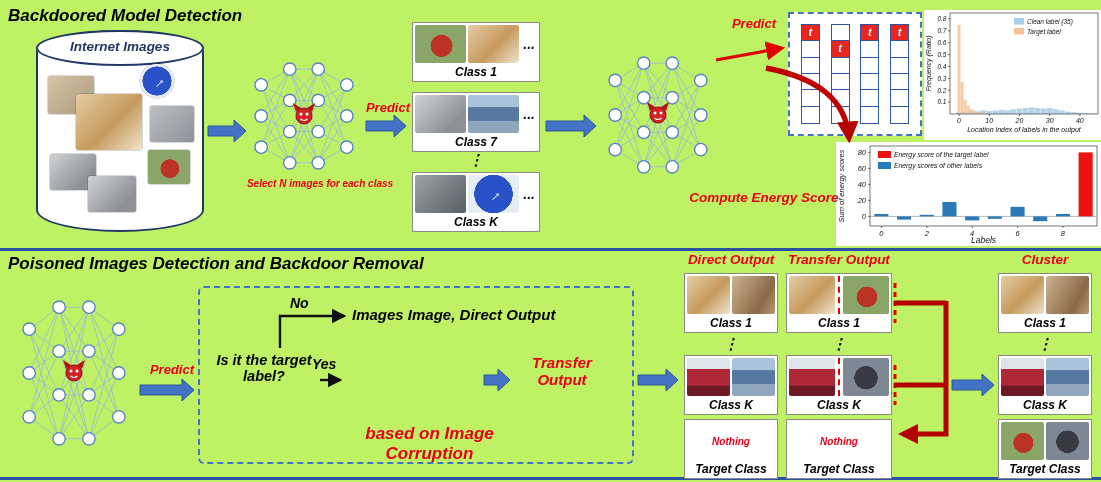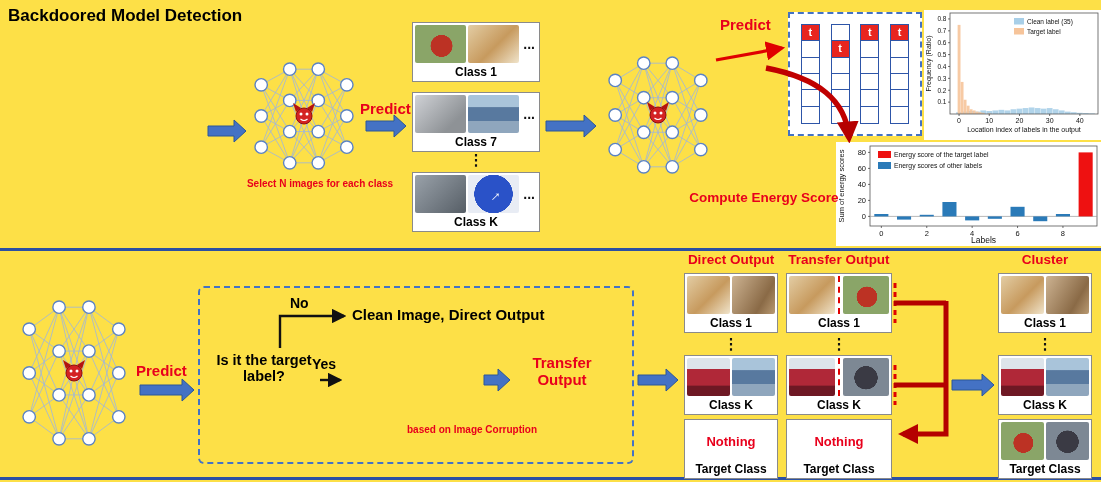--- a/index.html
+++ b/index.html
@@ -1,18 +1,18 @@
 <!DOCTYPE html>
 <html><head>
 <meta charset="utf-8">
 <style>
   * { box-sizing: border-box; }
   body { margin:0; background:#fff; }
-  #canvas { position:relative; width:1101px; height:482px; background:#fde047;
-            font-family:"Liberation Sans", sans-serif; overflow:hidden; }
+  #canvas { position:relative; width:1101px; height:482px; background:#bef264;
+            font-family:"Liberation Sans", sans-serif; overflow:hidden;font-style:italic; }
   .abs { position:absolute; }
   #overlay { position:absolute; left:0; top:0; z-index:3; pointer-events:none; }
 
   .sec-title { position:absolute; font-size:17px; font-weight:bold; color:#000; z-index:2; white-space:nowrap; }
   .divider { position:absolute; left:0; width:1101px; height:3px; background:#2b50a3; z-index:1; }
 
   
   .cylinder { position:absolute; left:36px; top:30px; width:168px; height:202px; z-index:2; }
   .cyl-body { position:absolute; inset:0; border:2.5px solid #1f3864; border-radius:50% / 22px; background:#fff; }
   .cyl-top  { position:absolute; left:0; top:0; width:100%; height:36px; border:2.5px solid #1f3864; border-radius:50%; background:#fff; }
@@ -39,21 +39,21 @@
   .t-gray   { background:linear-gradient(135deg,#bcc0c4,#8e9298); }
   .t-blur   { background:linear-gradient(135deg,#d6c6a6,#ac9c7e); }
   .t-ship   { background:linear-gradient(180deg,#dde4ea 0 28%, #b02838 29% 72%, #6e1824 73%); }
   .t-sign   { background:radial-gradient(circle,#2a52c8 0 60%, #e8ecf4 61%); }
   .t-sign::after { content:"→"; color:#fff; font-size:15px; font-weight:bold; transform:rotate(-45deg); }
 
   .nn { position:absolute; z-index:2; }
 
   .lbl { position:absolute; z-index:4; }
   .red { color:#e8001c; font-weight:bold; }
-  .predict { font-size:15px; text-align:left; }
+  .predict { font-size:13px; text-align:right; }
   .select-text { font-size:10px; text-align:center; }
   .compute { font-size:13.5px; text-align:center; }
 
   
   .class-box { background:#fff; border:1px solid #8a8a8a; display:flex; flex-direction:column; overflow:hidden; }
   .abs-box { position:absolute; z-index:2; }
   .cb-imgs { flex:1; display:flex; gap:2px; padding:2px; align-items:stretch; min-height:0; }
   .thumbs { display:flex; gap:2px; flex:1; min-width:0; }
   .thumbs .thumb { flex:1; }
   .dots { font-weight:bold; font-size:14px; align-self:center; padding:0 2px; color:#111; }
@@ -75,28 +75,28 @@
   .dashed-box { position:absolute; left:198px; top:286px; width:436px; height:178px; border:2px dashed #4472C4;
                 border-radius:6px; z-index:1; }
   .question { position:absolute; left:212px; top:352px; width:104px; font-size:14.5px; font-weight:bold;
               text-align:center; color:#000; z-index:2; }
   .noyes { position:absolute; font-size:14px; font-weight:bold; color:#000; z-index:4; }
   .clean-text { position:absolute; left:352px; top:306px; font-size:15px; font-weight:bold; color:#000; z-index:2; white-space:nowrap; }
   .te-box { position:absolute; left:346px; top:350px; width:134px; height:60px; background:#4472C4; border-radius:10px;
             color:#fff; font-weight:bold; font-size:15px; display:flex; align-items:center; justify-content:center;
             text-align:center; padding:4px 14px; z-index:2; }
   .transfer-out { position:absolute; left:512px; top:354px; width:100px; font-size:15px; text-align:center; z-index:2; }
-  .based-on { position:absolute; left:322px; top:424px; width:215px; font-size:10px; text-align:right; z-index:2; }
+  .based-on { position:absolute; left:322px; top:424px; width:215px; font-size:17px; text-align:center; z-index:2; }
 
   
   .bcol { position:absolute; top:252px; display:flex; flex-direction:column; gap:4px; z-index:2; }
   .col-header { text-align:center; color:#e8001c; font-weight:bold; font-size:13.5px; height:17px; }
   .bcol .class-box { height:60px; width:100%; }
   .nbox { height:54px; }
-  .nothing { flex:1; display:flex; align-items:center; justify-content:center; color:#e8001c; font-weight:bold; font-size:13px; }
+  .nothing { flex:1; display:flex; align-items:center; justify-content:center; color:#e8001c; font-weight:bold; font-size:10px; }
   .nothing:empty { display:none; }
   .nb-imgs { flex:1; display:flex; gap:2px; padding:2px; min-height:0; }
   .nb-imgs:empty { display:none; }
   .nb-imgs .thumb { flex:1; }
   .vdiv { width:0; border-left:2.5px dashed #e00000; margin:0 1px; align-self:stretch; }
 </style>
 </head>
 <body>
 
 <div id="canvas">
@@ -132,21 +132,36 @@
     <line x1="895" y1="283" x2="895" y2="323" stroke="#e00000" stroke-width="3" stroke-dasharray="5 4"></line>
     <line x1="895" y1="365" x2="895" y2="405" stroke="#e00000" stroke-width="3" stroke-dasharray="5 4"></line>
     <path d="M 894 303 L 946 303" stroke="#b50000" stroke-width="5" fill="none"></path>
     <path d="M 894 385 L 946 385" stroke="#b50000" stroke-width="5" fill="none"></path>
     <path d="M 946 301 L 946 434 L 903 434" stroke="#b50000" stroke-width="5" fill="none" marker-end="url(#mRedT)"></path>
   </svg>
 
   <div class="sec-title" style="left:8px;top:6px">Backdoored Model Detection</div>
   <div class="divider" style="top:248px"></div>
   <div class="divider" style="top:477px"></div>
-
+  <div class="sec-title" style="left:8px;top:254px">Poisoned Images Detection and Backdoor Removal</div>
+
+  <div class="cylinder">
+    <div class="cyl-body"></div>
+    <div class="cyl-top"></div>
+    <div class="cyl-label">Internet Images</div>
+    <div class="cyl-thumbs">
+        <div class="thumb t-blur"></div>
+        <div class="thumb t-sign"></div>
+        <div class="thumb t-dog"></div>
+        <div class="thumb t-gray"></div>
+        <div class="thumb t-wolf"></div>
+        <div class="thumb t-wolf"></div>
+        <div class="thumb t-bird"></div>
+      </div>
+  </div>
 
   <svg class="nn" width="116" height="112" style="left:246px;top:60px">
       <line x1="15.2" y1="24.8" x2="43.733333333333334" y2="9.200000000000003" stroke="#9db5dd" stroke-width="0.8"></line>
       <line x1="15.2" y1="24.8" x2="43.733333333333334" y2="40.4" stroke="#9db5dd" stroke-width="0.8"></line>
       <line x1="15.2" y1="24.8" x2="43.733333333333334" y2="71.6" stroke="#9db5dd" stroke-width="0.8"></line>
       <line x1="15.2" y1="24.8" x2="43.733333333333334" y2="102.8" stroke="#9db5dd" stroke-width="0.8"></line>
       <line x1="15.2" y1="56" x2="43.733333333333334" y2="9.200000000000003" stroke="#9db5dd" stroke-width="0.8"></line>
       <line x1="15.2" y1="56" x2="43.733333333333334" y2="40.4" stroke="#9db5dd" stroke-width="0.8"></line>
       <line x1="15.2" y1="56" x2="43.733333333333334" y2="71.6" stroke="#9db5dd" stroke-width="0.8"></line>
       <line x1="15.2" y1="56" x2="43.733333333333334" y2="102.8" stroke="#9db5dd" stroke-width="0.8"></line>
@@ -515,21 +530,21 @@
       <text x="58" y="15" font-size="6.8" fill="#111">Energy score of the target label</text>
       <rect x="42" y="20" width="13" height="7" fill="#2A7AB8"></rect>
       <text x="58" y="26" font-size="6.8" fill="#111">Energy scores of other labels</text>
     </svg>
 
   <div class="lbl red predict" style="left:136px;top:362px;width:58px">Predict</div>
   <div class="dashed-box"></div>
   <div class="question">Is it the target label?</div>
   <div class="noyes" style="left:290px;top:295px">No</div>
   <div class="noyes" style="left:312px;top:356px">Yes</div>
-  <div class="clean-text">Clean Image, Direct Output</div>
+  <div class="clean-text">Images Image, Direct Output</div>
   <div class="transfer-out red">Transfer Output</div>
   <div class="based-on red">based on Image Corruption</div>
 
   <div class="bcol" style="left:684px;width:94px">
     <div class="col-header">Direct Output</div>
     <div class="class-box">
       <div class="cb-imgs">
           <div class="thumbs">
             <div class="thumb t-dog"></div>
             <div class="thumb t-dog2"></div>

